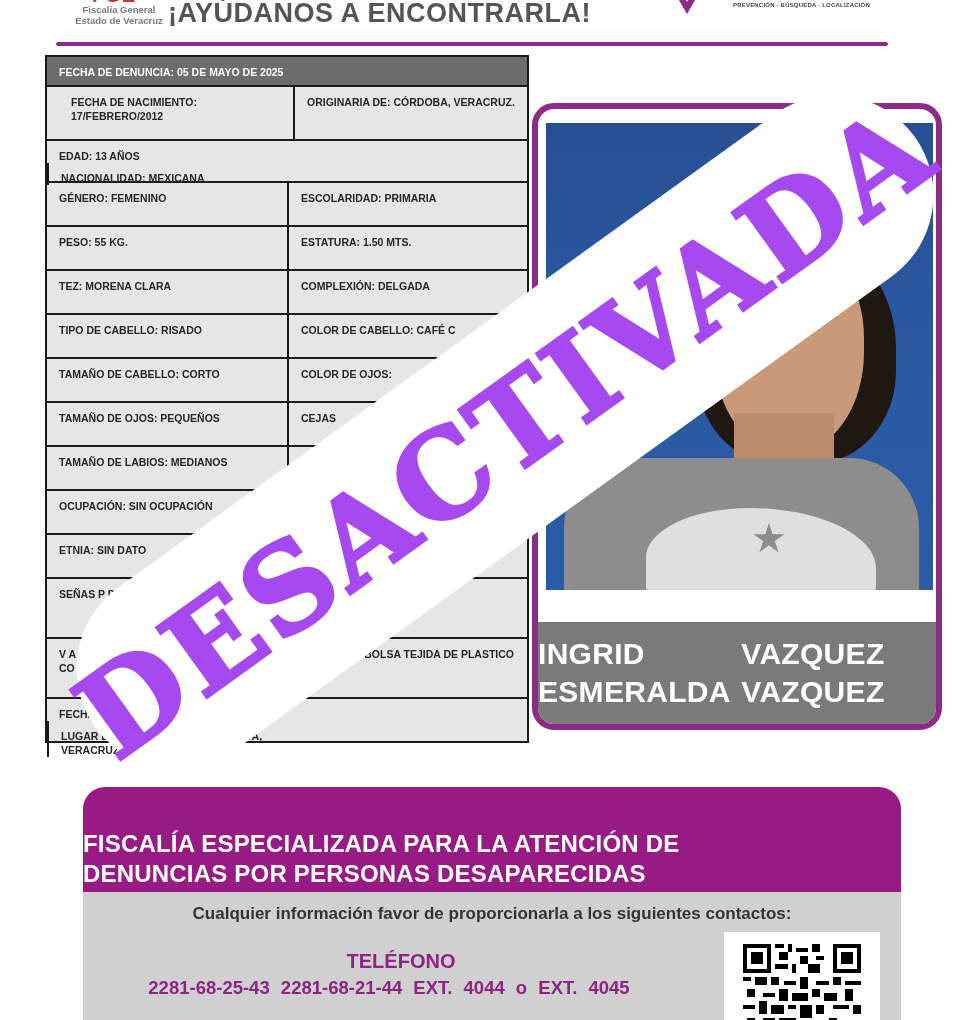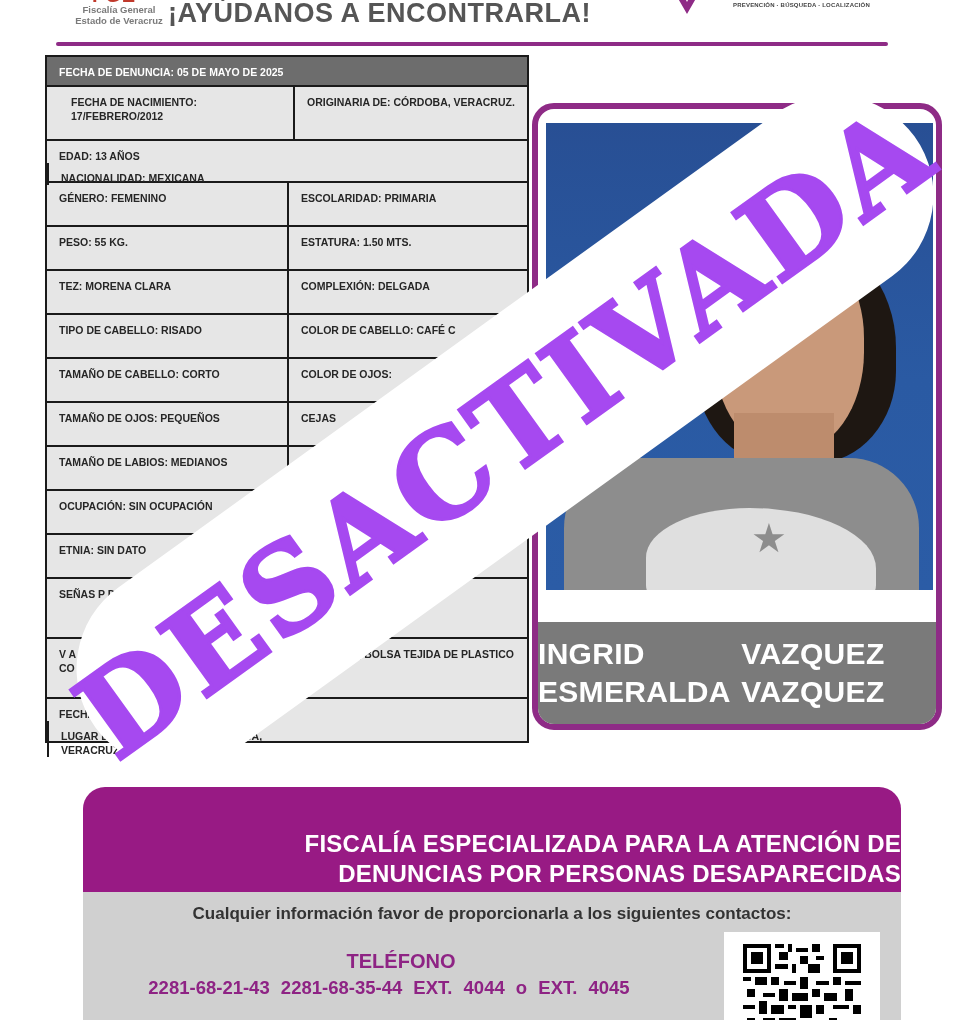--- a/index.html
+++ b/index.html
@@ -51,21 +51,21 @@
 
     
     .stamp { position: absolute; left: 0px; top: 332px; width: 1010px; height: 200px;
       transform-origin: 50% 50%; transform: translate(0px, 0px) rotate(-35.8deg);
       background: #ffffff; border-radius: 100px; display: flex; align-items: center; justify-content: center; }
     .stamp-text { font-family: "DejaVu Serif", serif; font-weight: bold; font-size: 118px; color: #a649f0;
       letter-spacing: 4px; line-height: 1; -webkit-text-stroke: 3px #a649f0; }
 
     
     .footer-head { position: absolute; left: 83px; top: 787px; width: 818px; height: 105px;
-      background: #981a84; border-radius: 22px 22px 0 0; text-align: right; padding-top: 42px; }
+      background: #981a84; border-radius: 22px 22px 0 0; text-align: left; padding-top: 42px; }
     .footer-title { color: #ffffff; font-weight: bold; font-size: 24px; line-height: 30px; letter-spacing: 0.2px; }
     .footer-body { position: absolute; left: 83px; top: 892px; width: 818px; height: 128px; background: #d0d0d0; }
     .contact-note { position: absolute; left: 0; top: 12px; width: 100%; text-align: center; color: #333333;
       font-weight: bold; font-size: 17px; }
     .phone-label { position: absolute; left: 0; top: 58px; width: 612px; text-align: center; color: #8e2384;
       font-weight: bold; font-size: 20px; margin-left: 12px; }
     .phone-numbers { position: absolute; left: 0; top: 85px; width: 612px; text-align: center; color: #8e2384;
       font-weight: bold; font-size: 18.5px; word-spacing: 6px; }
     .qr { position: absolute; left: 641px; top: 40px; width: 156px; height: 100px; background: #ffffff; padding: 12px 17px 0; }
     .qr svg { display: block; }
@@ -162,21 +162,21 @@
   </div>
 </div>
 
 <div class="footer-head">
   <div class="footer-title">FISCALÍA ESPECIALIZADA PARA LA ATENCIÓN DE</div>
   <div class="footer-title">DENUNCIAS POR PERSONAS DESAPARECIDAS</div>
 </div>
 <div class="footer-body">
   <div class="contact-note">Cualquier información favor de proporcionarla a los siguientes contactos:</div>
   <div class="phone-label">TELÉFONO</div>
-  <div class="phone-numbers">2281-68-21-43   2281-68-35-44   EXT. 4044  o  EXT. 4045</div>
+  <div class="phone-numbers">2281-68-25-43   2281-68-21-44   EXT. 4044  o  EXT. 4045</div>
   <div class="qr">
     <svg width="122" height="90" viewBox="0 0 29 22" shape-rendering="crispEdges">
       <rect x="0" y="0" width="7" height="7" fill="#000"></rect>
         <rect x="1" y="1" width="5" height="5" fill="#fff"></rect>
         <rect x="2" y="2" width="3" height="3" fill="#000"></rect>
       <rect x="22" y="0" width="7" height="7" fill="#000"></rect>
         <rect x="23" y="1" width="5" height="5" fill="#fff"></rect>
         <rect x="24" y="2" width="3" height="3" fill="#000"></rect>
       <rect x="8" y="0" width="2" height="1" fill="#000"></rect>
         <rect x="11" y="0" width="1" height="2" fill="#000"></rect>

